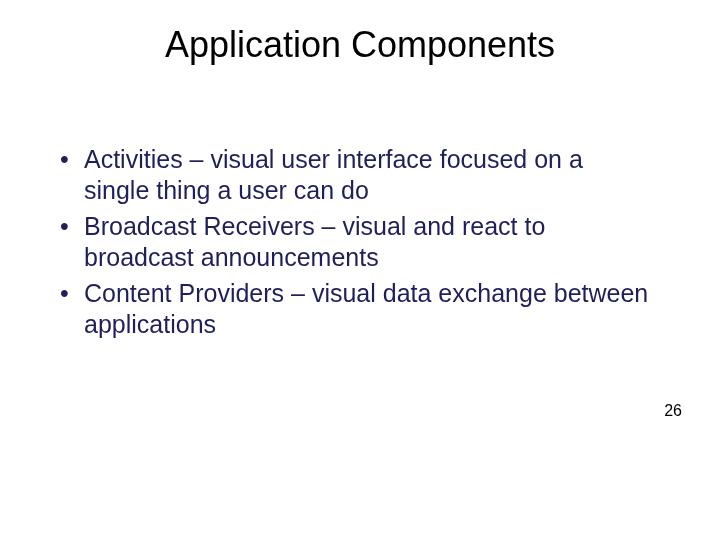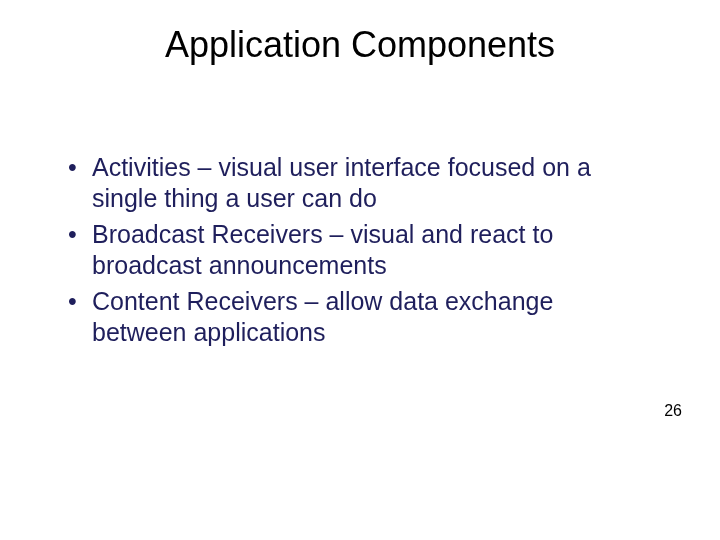--- a/index.html
+++ b/index.html
@@ -1,29 +1,29 @@
 <!DOCTYPE html>
 <html><head>
 <meta charset="utf-8">
 <style>
   html,body{margin:0;padding:0;width:720px;height:540px;background:#fff;font-family:Arial,Helvetica,sans-serif;color:#000;}
   .slide{position:relative;width:720px;height:456px;box-sizing:border-box;}
   .title{position:absolute;top:24px;left:0;width:100%;text-align:center;font-size:36px;color:#000;}
   .body{position:absolute;top:136px;left:46px;right:60px;}
-  ul.bullets{list-style:none;margin:16px;padding:0;}
+  ul.bullets{list-style:none;margin:8px;padding:0;}
   ul.bullets>li{position:relative;padding-left:30px;font-size:25px;line-height:1.22;color:#1f1f5c;margin-bottom:6px;}
   ul.bullets>li::before{content:"•";position:absolute;left:6px;top:0;color:#1f1f5c;font-size:25px;line-height:1.22;}
   .pagenum{position:absolute;right:38px;bottom:36px;font-size:16px;color:#000;}
 </style>
 </head>
 <body>
 
 <div class="slide">
   <div class="title">Application Components</div>
   <div class="body">
     <ul class="bullets">
       <li>Activities – visual user interface focused on a single thing a user can do</li>
       <li>Broadcast Receivers – visual and react to broadcast announcements</li>
-      <li>Content Receivers – allow data exchange between applications</li>
+      <li>Content Providers – visual data exchange between applications</li>
     </ul>
   </div>
   <div class="pagenum">26</div>
 </div>
 
 </body></html>

